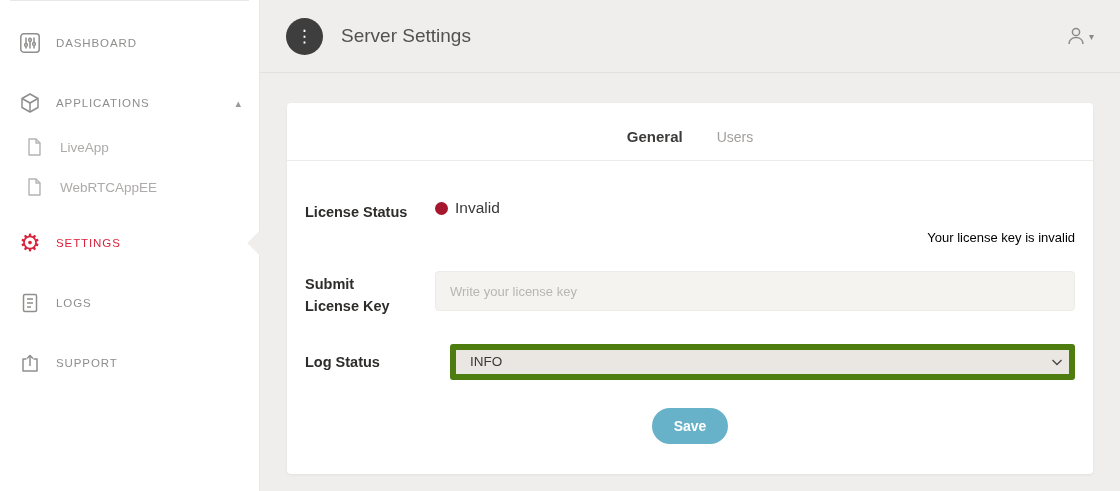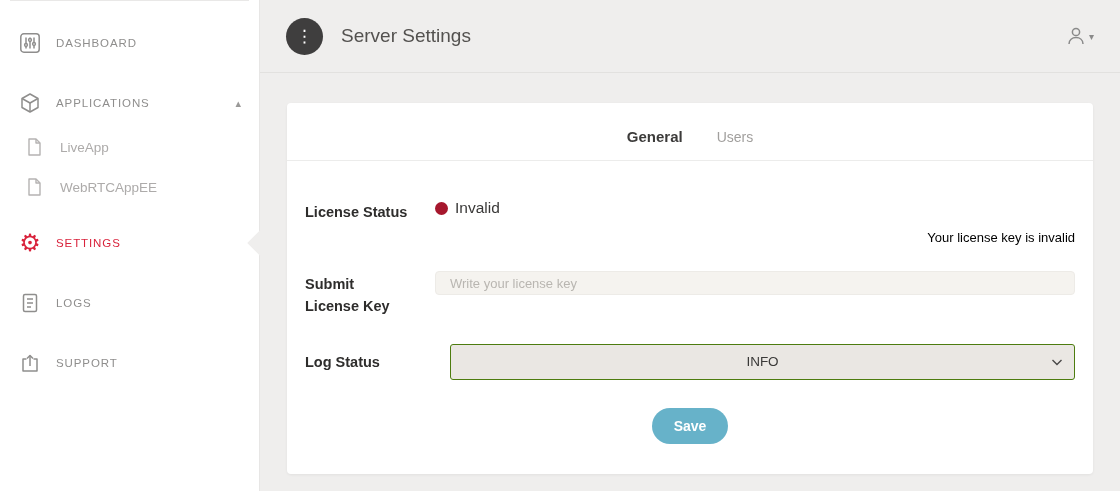--- a/index.html
+++ b/index.html
@@ -49,28 +49,28 @@
   .form-row.center { align-items:center;gap:15px; }
   .row-label { width:130px; min-width:130px; font-size:14.5px; font-weight:600; color:#2e2d2c; line-height:1.55; padding-top:2px; }
   .row-label .wrap-narrow { display:inline-block; max-width:86px; }
   .row-value { flex:1; min-width:0; }
 
   .status-line { display:flex; align-items:center; gap:7px; }
   .status-dot { width:13px; height:13px; border-radius:50%; background:#a6172d; flex:none; }
   .status-text { font-size:15.5px; color:#3a3938; }
   .status-detail { margin-top:13px; font-size:13px; color:#000000;text-align:right; }
 
-  .license-input { width:100%; height:24px; background:#f5f3ef; border:1px solid #edebe7; border-radius:4px;
+  .license-input { width:100%; height:40px; background:#f5f3ef; border:1px solid #edebe7; border-radius:4px;
                    padding:0 14px; font-size:13px; color:#4a4947; font-family:"Liberation Sans", sans-serif; outline:none; }
   .license-input::placeholder { color:#b9b6b1; }
 
   .select-wrap { position:relative; flex:1; min-width:0; }
-  .log-select { width:100%; height:36px; background:#eae7e3; border:1px solid #4d7c0f; border-radius:3px;
+  .log-select { width:100%; height:36px; background:#eae7e3; border:6px solid #4d7c0f; border-radius:3px;
                 padding:0 14px; font-size:13.5px; color:#3a3938; appearance:none; -webkit-appearance:none;
-                font-family:"Liberation Sans", sans-serif; outline:none; cursor:pointer;text-align:center; }
+                font-family:"Liberation Sans", sans-serif; outline:none; cursor:pointer; }
   .select-chevron { position:absolute; right:12px; top:50%; margin-top:-5px; pointer-events:none; color:#4a4948; }
 
   .save-row { display:flex; justify-content:center; margin-top:28px; }
   .save-btn { background:#67b2c9; color:#fff; border:none; border-radius:19px; padding:10px 22px;
               font-size:14px; font-weight:600; cursor:pointer; font-family:"Liberation Sans", sans-serif; }
 
   svg.icon { display:block; }
 </style>
 </head>
 <body>

